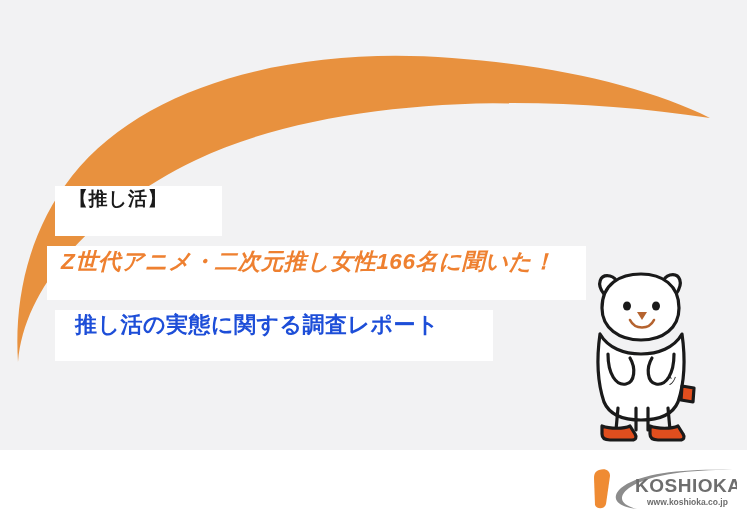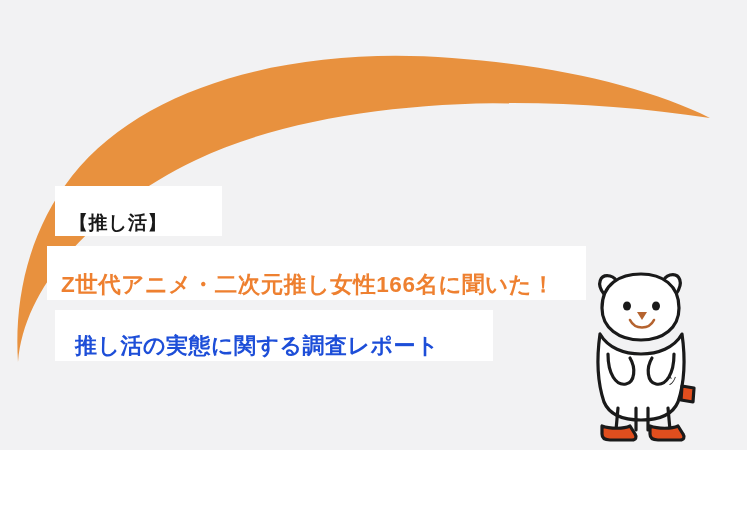--- a/index.html
+++ b/index.html
@@ -27,21 +27,21 @@
     width: 747px;
     height: 532px;
     pointer-events: none;
   }
 
   
   .band {
     position: absolute;
     background: #ffffff;
     display: flex;
-    align-items: flex-end;
+    align-items: flex-start;
     white-space: nowrap;
   }
 
   .band-1 {
     left: 55px;
     top: 186px;
     width: 167px;
     height: 50px;
   }
   .band-2 {
@@ -64,20 +64,21 @@
 
   .band-1 .band-text {
     font-size: 19px;
     color: #1a1a1a;
     padding-left: 14px;
   }
   .band-2 .band-text {
     font-size: 22.5px;
     color: #ee8030;
     padding-left: 14px;
+    font-style: italic;
   }
   .band-3 .band-text {
     font-size: 22px;
     color: #1d4ed8;
     padding-left: 20px;
   }
 
   
   .mascot {
     position: absolute;
@@ -175,14 +176,28 @@
       </g>
       <path d="M 59 50 L 69 50 L 64 58 Z" fill="#b5632f"></path>
       <path d="M 52 58 C 57 68, 71 68, 76 58" fill="none" stroke="#b5632f" stroke-width="2.6" stroke-linecap="round"></path>
 
       <text x="88" y="122" font-family="'Liberation Sans', sans-serif" font-size="11" fill="#1a1a1a">ツ</text>
     </svg>
   </div>
 
   <div class="footer-band"></div>
 
+  <div class="logo">
+    <svg class="logo-svg" width="152" height="48" viewBox="0 0 152 48">
+
+      <path d="M 148 6 C 96 4, 52 10, 36 24 C 24 35, 34 43, 52 45
+               C 36 41, 32 33, 44 24 C 62 11, 104 5, 148 6 Z" fill="#8c8c8c"></path>
+
+      <path d="M 14 6 C 20 4, 25 6, 25 12 L 21 40 C 20 45, 12 46, 10 41 L 9 14
+               C 9 9, 11 7, 14 6 Z" fill="#ef8b33"></path>
+
+      <text x="50" y="28" font-family="'Liberation Sans', sans-serif" font-size="19" font-weight="bold" fill="#6e6e6e" letter-spacing="0.5">KOSHIOKA</text>
+
+      <text x="62" y="41" font-family="'Liberation Sans', sans-serif" font-size="8.5" font-weight="bold" fill="#6e6e6e">www.koshioka.co.jp</text>
+    </svg>
+  </div>
 
 </div>
 
 </body></html>

